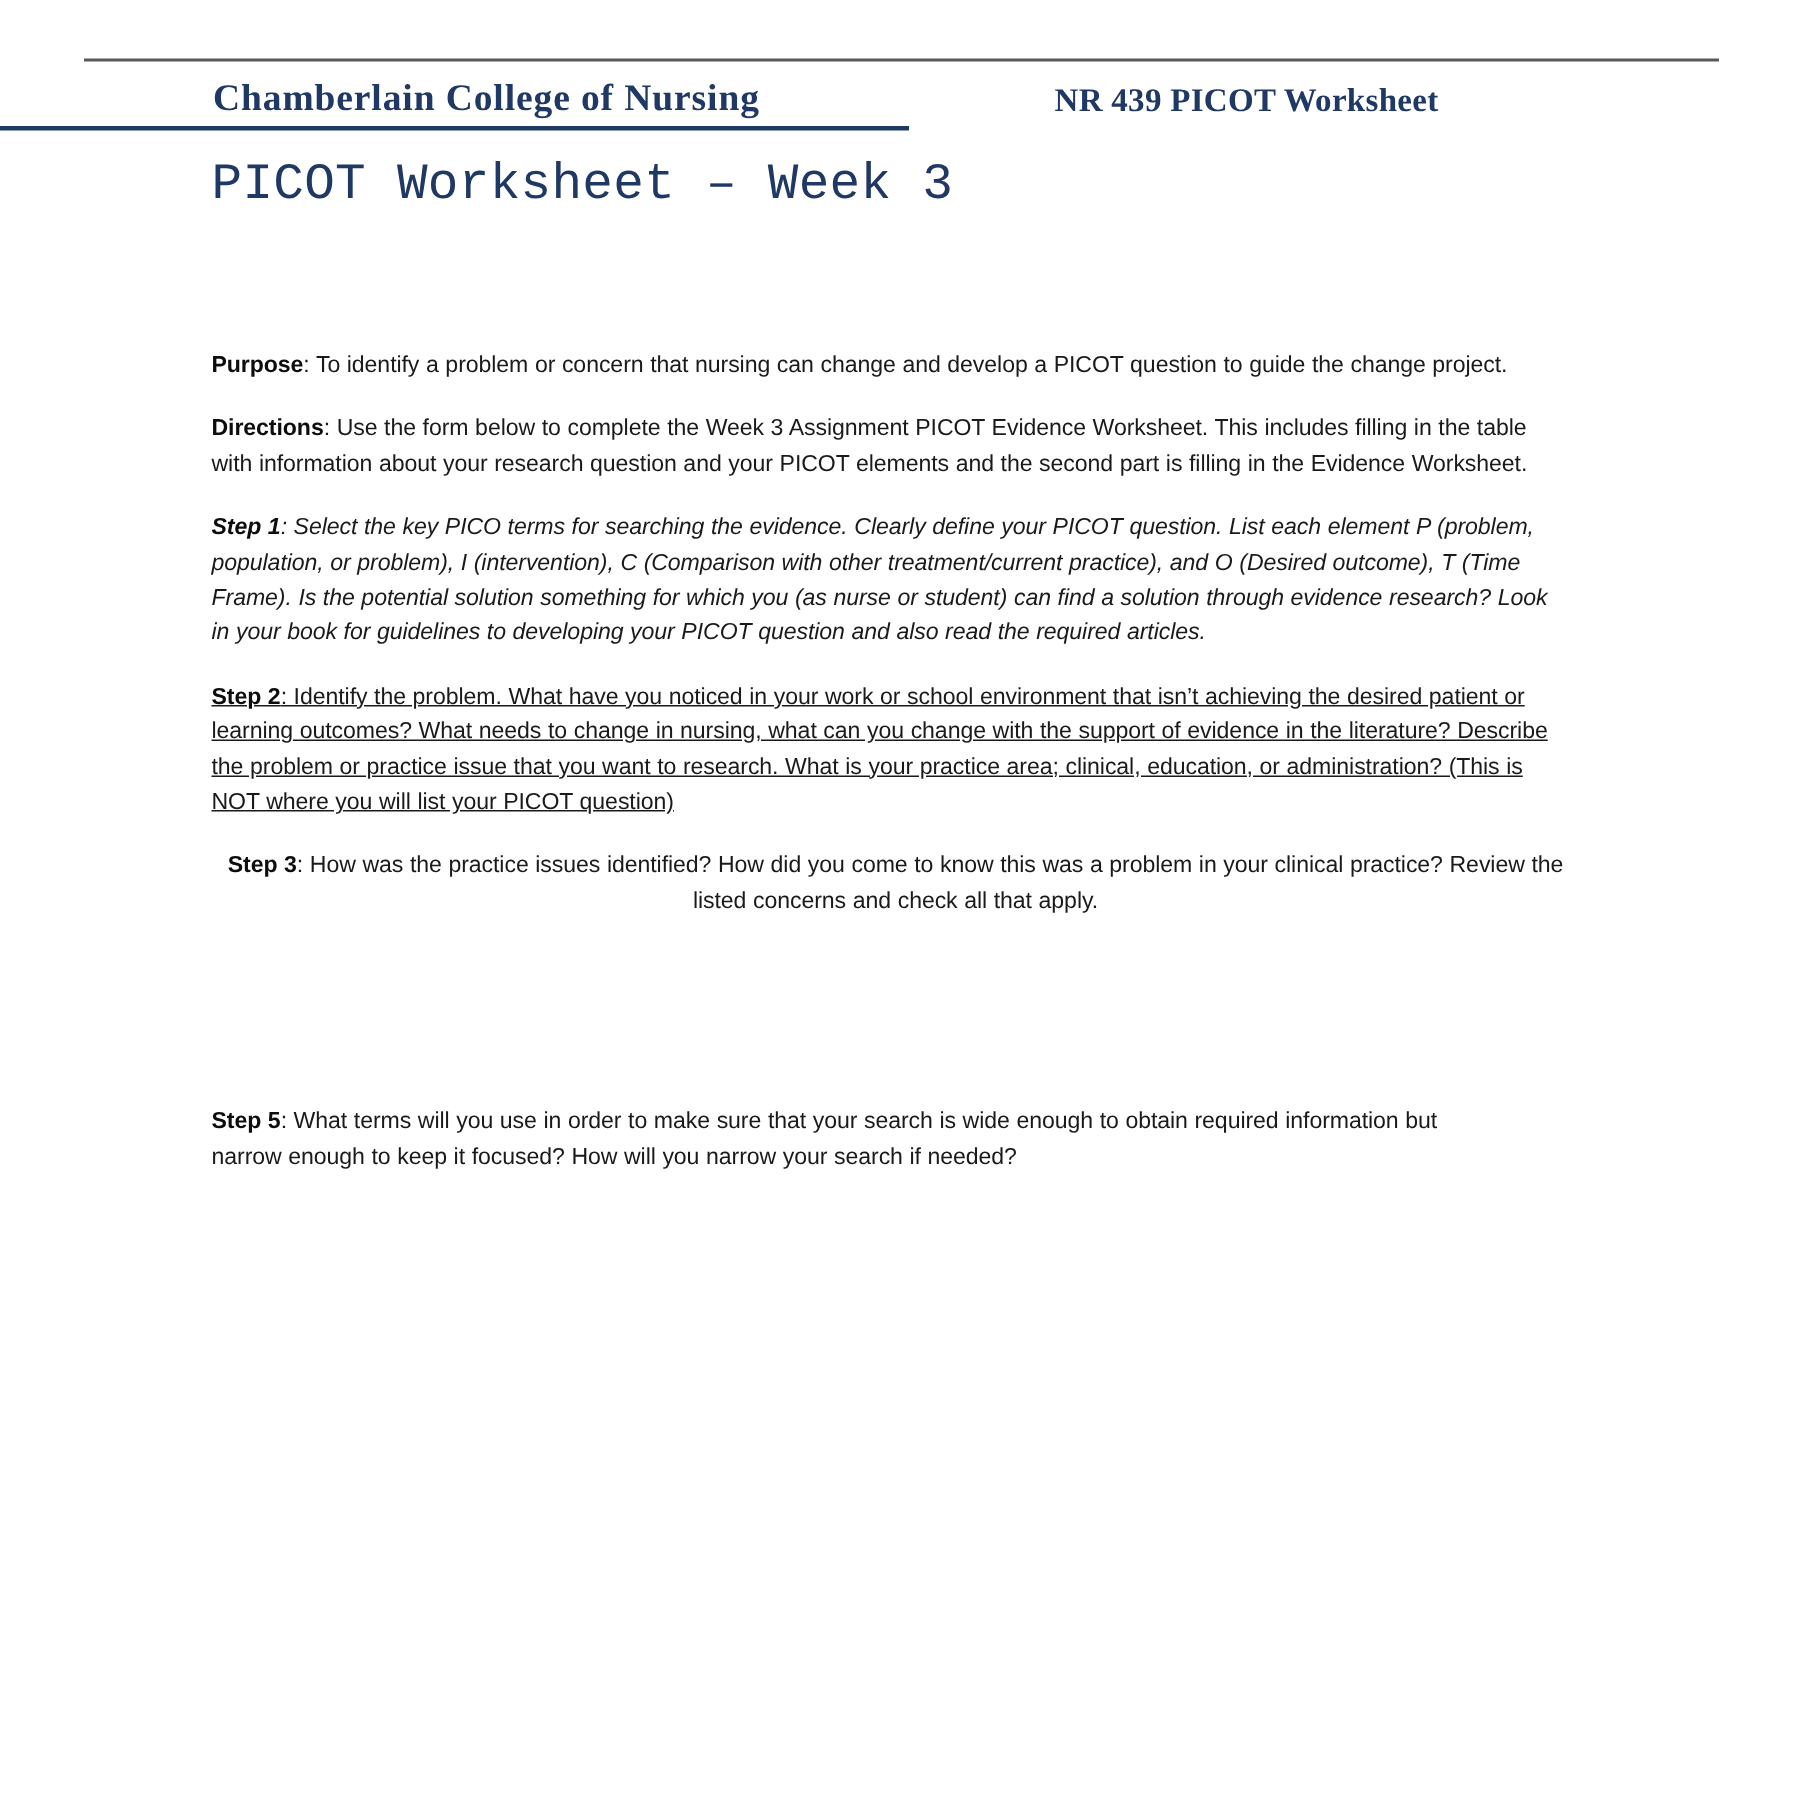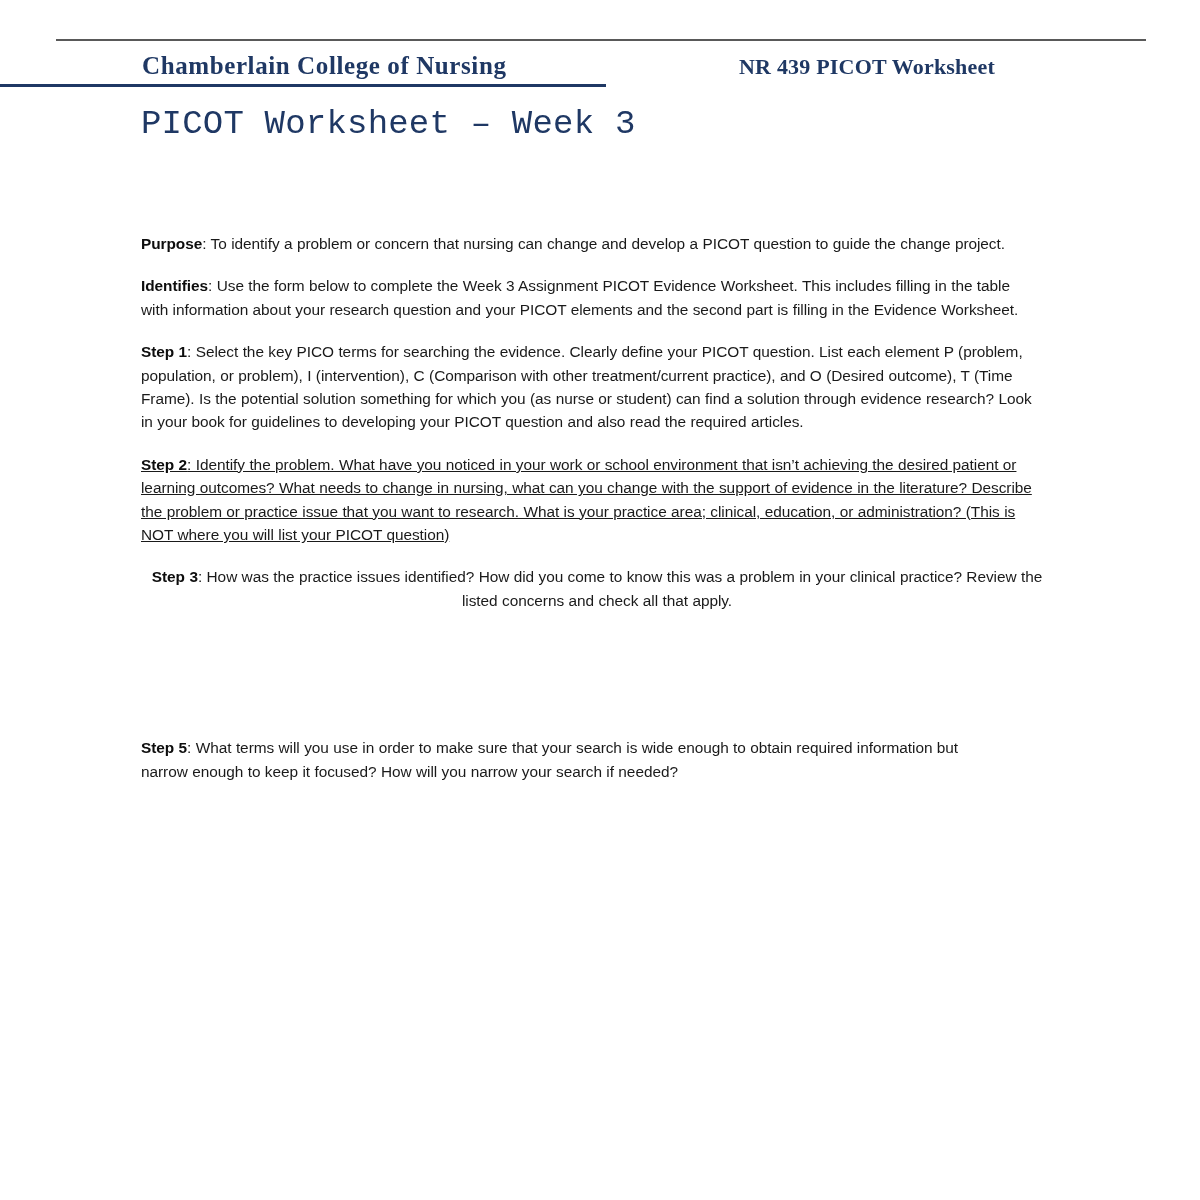--- a/index.html
+++ b/index.html
@@ -52,21 +52,21 @@
     top: 52px;
     font-family: "Liberation Serif", serif;
     font-weight: bold;
     font-size: 25px;
     letter-spacing: 0.6px;
     color: #1f3864;
     white-space: nowrap;
   }
   .header-right {
     position: absolute;
-    left: 739px;
+    left: 703px;
     top: 54px;
     font-family: "Liberation Serif", serif;
     font-weight: bold;
     font-size: 22px;
     letter-spacing: 0.2px;
     color: #1f3864;
     white-space: nowrap;
   }
 
   
@@ -99,21 +99,21 @@
     text-align: left;
     letter-spacing: -0.05px;
     word-spacing: 0.2px;
   }
   .para .lead {
     font-weight: bold;
     color: #0d0d0d;
   }
   .para.p-purpose    { width: 890px; }
   .para.p-directions { width: 900px; }
-  .para.p-step1      { width: 905px; }
+  .para.p-step1      { width: 905px; font-style: italic; }
   .para.p-step2      { width: 910px; text-decoration: underline; }
   .para.p-step3      { width: 912px; text-align: center; }
   .para.p-step4      { width: 905px; }
   .para.p-step5      { width: 852px; }
 
   .gap-block {
     height: 105px;
   }
 </style>
 </head>
@@ -127,21 +127,21 @@
     <div class="header-right">NR 439 PICOT Worksheet</div>
     <div class="rule-navy"></div>
   </div>
 
   <div class="doc-title">PICOT Worksheet – Week 3</div>
 
   <div class="body-area">
 
     <p class="para p-purpose"><span class="lead">Purpose</span><span>: To identify a problem or concern that nursing can change and develop a PICOT question to guide the change project.</span></p>
 
-    <p class="para p-directions"><span class="lead">Identifies</span><span>: Use the form below to complete the Week 3 Assignment PICOT Evidence Worksheet. This includes filling in the table with information about your research question and your PICOT elements and the second part is filling in the Evidence Worksheet.</span></p>
+    <p class="para p-directions"><span class="lead">Directions</span><span>: Use the form below to complete the Week 3 Assignment PICOT Evidence Worksheet. This includes filling in the table with information about your research question and your PICOT elements and the second part is filling in the Evidence Worksheet.</span></p>
 
     <p class="para p-step1"><span class="lead">Step 1</span><span>: Select the key PICO terms for searching the evidence. Clearly define your PICOT question. List each element P (problem, population, or problem), I (intervention), C (Comparison with other treatment/current practice), and O (Desired outcome), T (Time Frame).  Is the potential solution something for which you (as nurse or student) can find a solution through evidence research? Look in your book for guidelines to developing your PICOT question and also read the required articles.</span></p>
 
     <p class="para p-step2"><span class="lead">Step 2</span><span>: Identify the problem. What have you noticed in your work or school environment that isn’t achieving the desired patient or learning outcomes? What needs to change in nursing, what can you change with the support of evidence in the literature? Describe the problem or practice issue that you want to research. What is your practice area; clinical, education, or administration? (This is NOT where you will list your PICOT question)</span></p>
 
     <p class="para p-step3"><span class="lead">Step 3</span><span>: How was the practice issues identified? How did you come to know this was a problem in your clinical practice? Review the listed concerns and check all that apply.</span></p>
 
 
     <div class="gap-block"></div>
 

